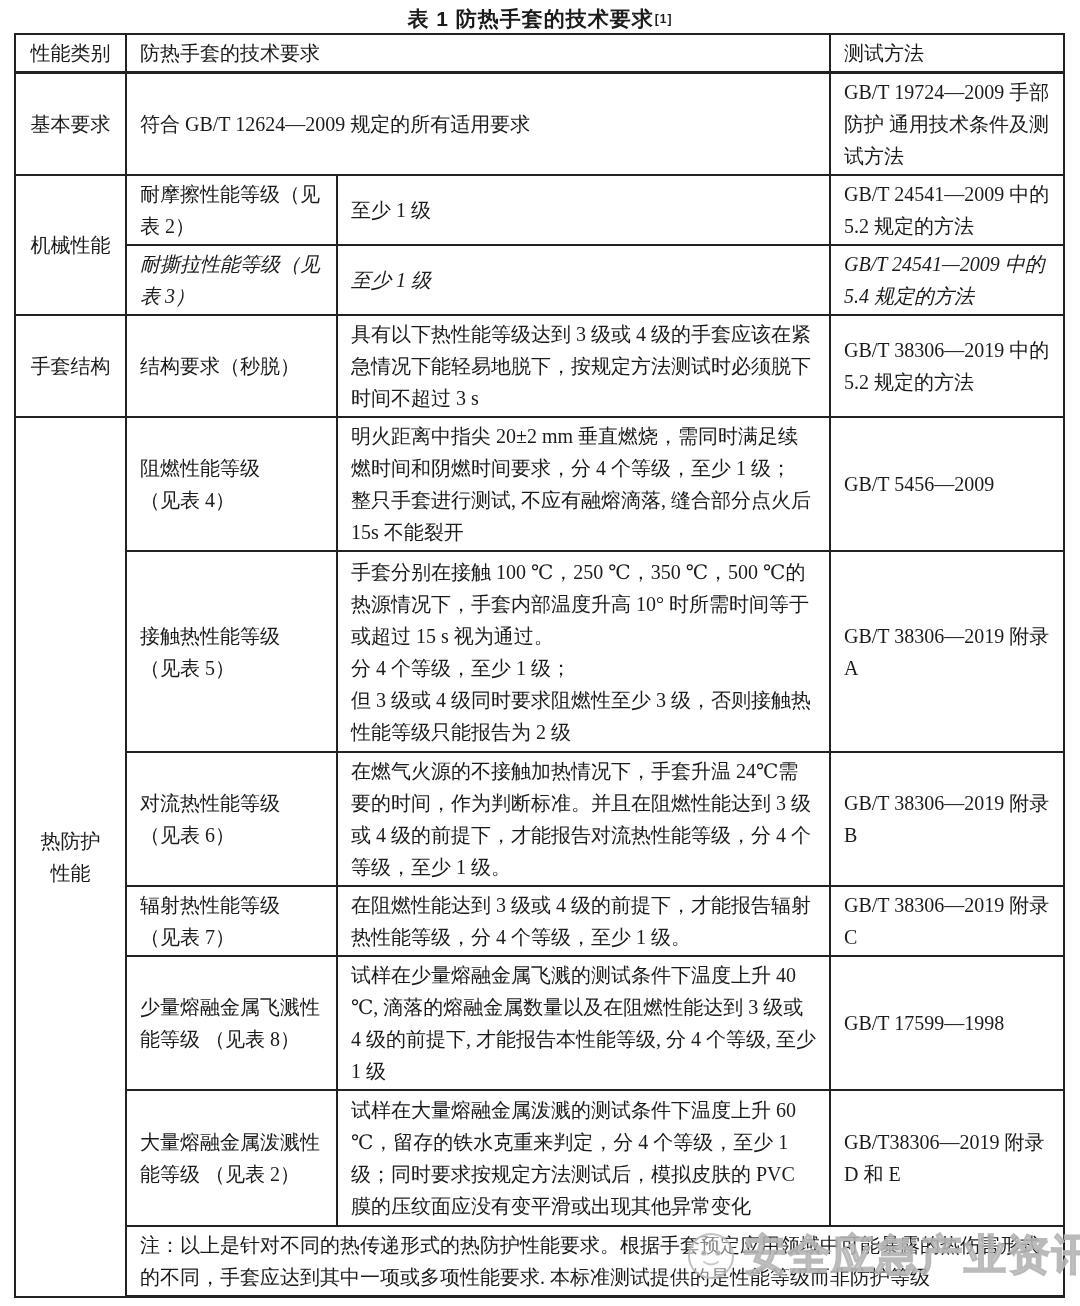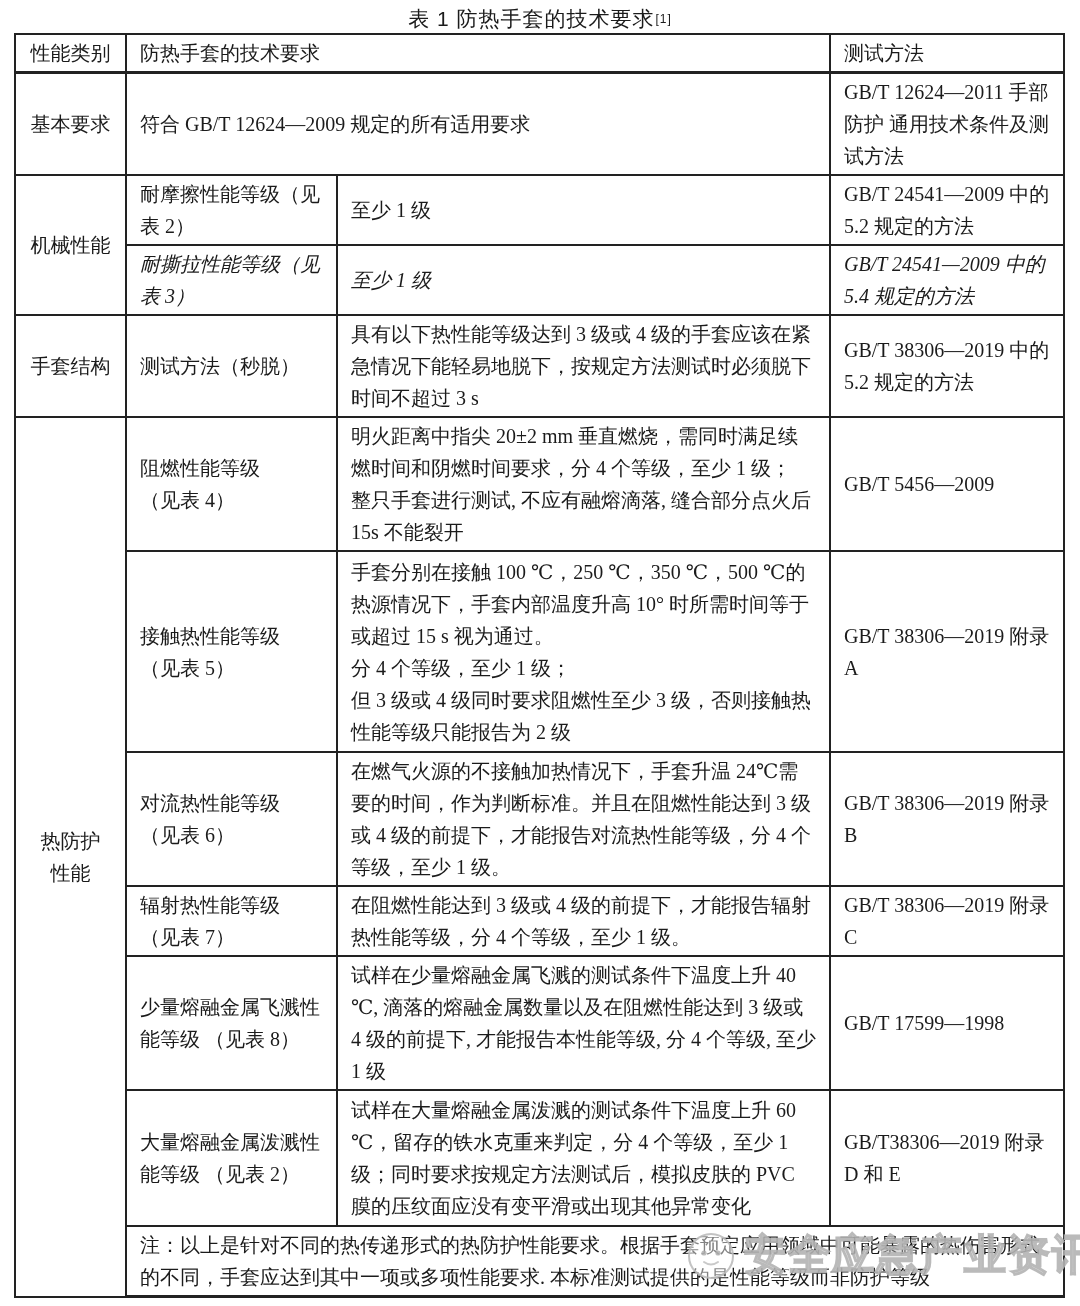--- a/index.html
+++ b/index.html
@@ -8,21 +8,21 @@
     width: 1080px; height: 1306px;
     position: relative;
     overflow: hidden;
     font-family: "Liberation Serif", "DejaVu Serif", serif;
     color: #1b1b1b;
   }
   .page-title {
     position: absolute; top: 0; left: 0; width: 1080px; height: 37px;
     display: flex; align-items: center; justify-content: center;
     font-family: "Liberation Sans", "DejaVu Sans", sans-serif;
-    font-weight: normal; font-size: 21px; letter-spacing: 1px;
+    font-weight: bold; font-size: 21px; letter-spacing: 1px;
   }
   .page-title sup { font-size: 12px; line-height: 0; margin-left: 1px; }
   table.req-table {
     position: absolute; left: 14px; top: 33px; width: 1049px;
     border-collapse: collapse; table-layout: fixed;
     background: transparent;
   }
   td {
     border: 2px solid #222222;
     vertical-align: middle;
@@ -81,21 +81,21 @@
   <tbody>
     <tr class="hdr">
       <td class="cat">性能类别</td>
       <td colspan="2">防热手套的技术要求</td>
       <td>测试方法</td>
     </tr>
 
     <tr class="r-basic">
       <td class="cat">基本要求</td>
       <td colspan="2">符合 GB/T 12624—2009 规定的所有适用要求</td>
-      <td>GB/T 12624—2011 手部
+      <td>GB/T 19724—2009 手部
 防护 通用技术条件及测
 试方法</td>
     </tr>
 
     <tr class="r-mech1">
       <td class="cat" rowspan="2">机械性能</td>
       <td>耐摩擦性能等级（见
 表 2）</td>
       <td>至少 1 级</td>
       <td>GB/T 24541—2009 中的
@@ -104,21 +104,21 @@
     <tr class="r-mech2">
       <td>耐撕拉性能等级（见
 表 3）</td>
       <td>至少 1 级</td>
       <td>GB/T 24541—2009 中的
 5.4 规定的方法</td>
     </tr>
 
     <tr class="r-struct">
       <td class="cat">手套结构</td>
-      <td>测试方法（秒脱）</td>
+      <td>结构要求（秒脱）</td>
       <td>具有以下热性能等级达到 3 级或 4 级的手套应该在紧急情况下能轻易地脱下，按规定方法测试时必须脱下时间不超过 3  s</td>
       <td>GB/T 38306—2019 中的
 5.2 规定的方法</td>
     </tr>
 
     <tr class="r-flame">
       <td class="cat" rowspan="7">热防护
 性能</td>
       <td>阻燃性能等级
 （见表 4）</td>

